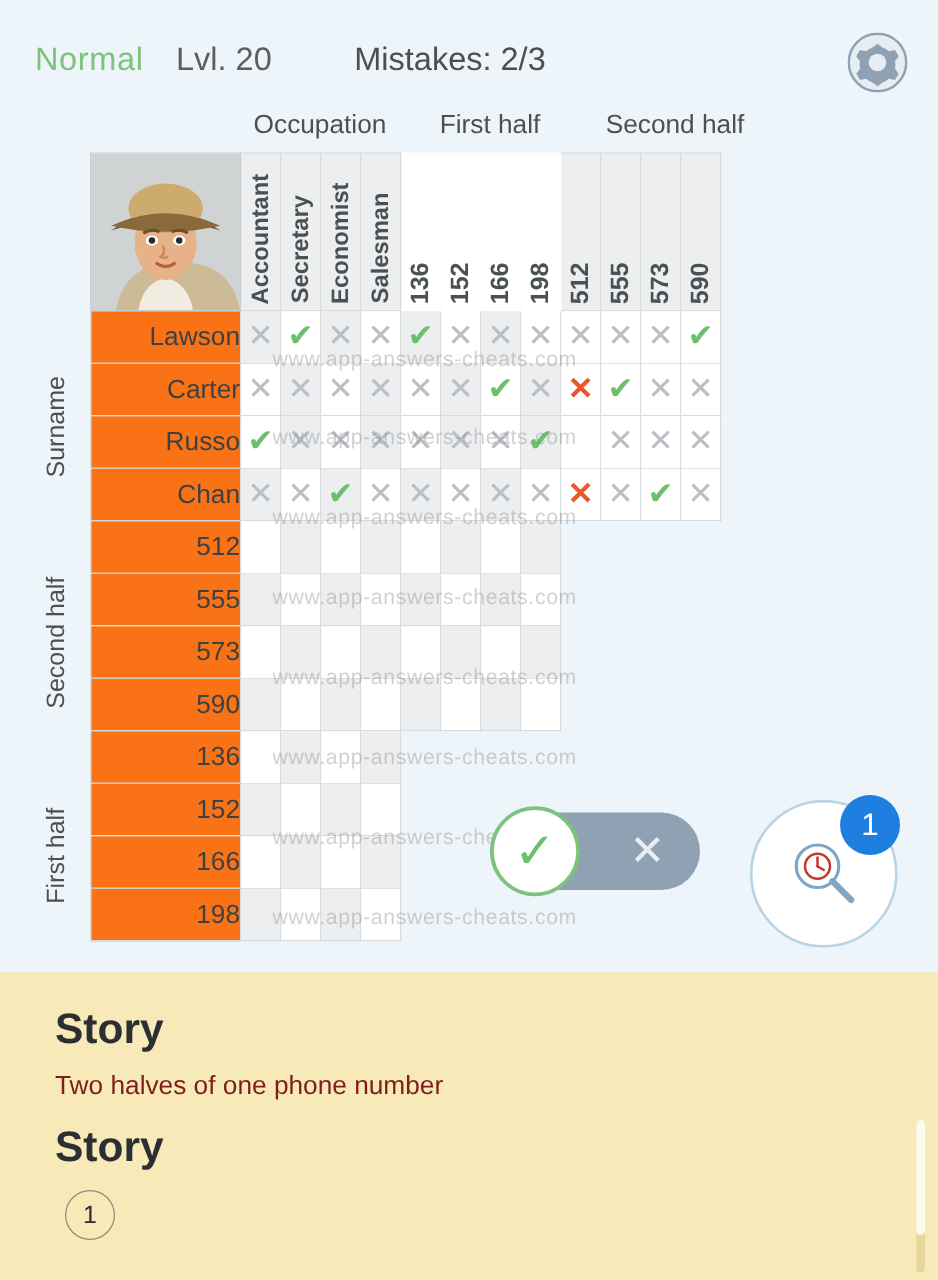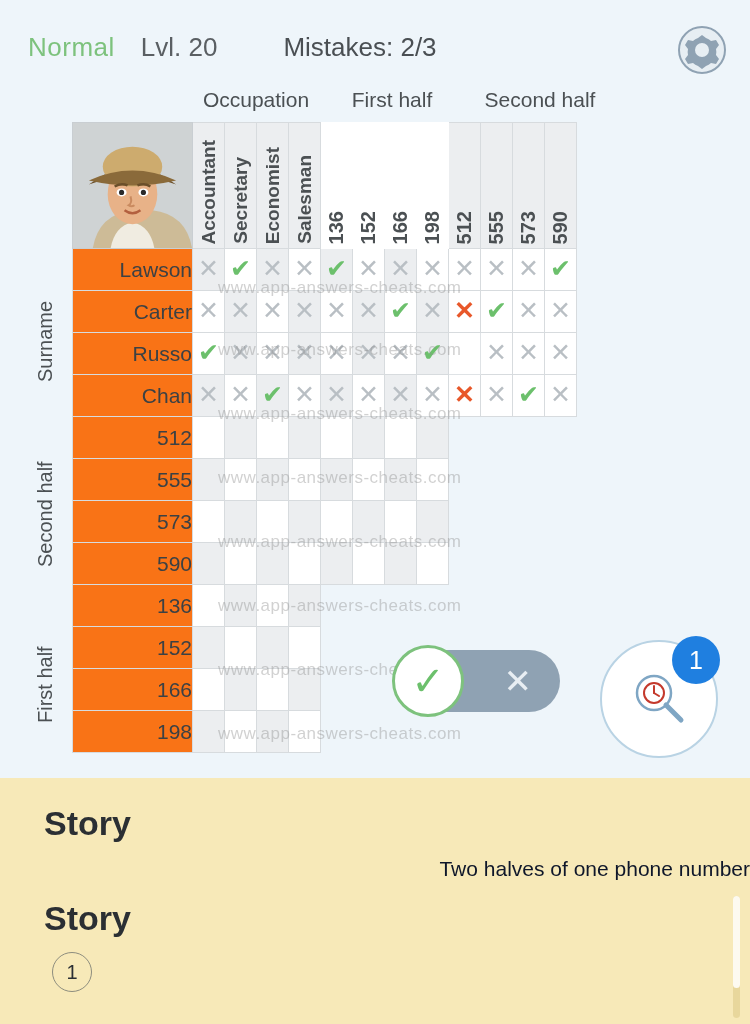--- a/index.html
+++ b/index.html
@@ -95,21 +95,21 @@
     position:absolute; right:-4px; top:-6px; width:48px; height:48px;
     border-radius:50%; background:#1f7fe0; color:#fff; font-size:25px;
     display:flex; align-items:center; justify-content:center;
   }
   
   .story {
     position:absolute; left:0; top:778px; width:750px; height:246px;
     background:#f7e9b8;
   }
   .story h2 { margin:26px 0 0 44px; font-size:34px; color:#2b2f33; font-weight:bold; }
-  .story p  { margin:14px 0 0 44px; font-size:21px; color:#0f172a;text-align:right; }
+  .story p  { margin:14px 0 0 44px; font-size:21px; color:#7f1d1d; }
   .story h3 { margin:18px 0 0 44px; font-size:34px; color:#2b2f33; font-weight:bold; }
   .clue { display:flex; align-items:flex-start; margin:14px 0 0 52px; }
   .clue .num {
     width:40px; height:40px; border-radius:50%; border:1px solid #8d8d7e;
     display:flex; align-items:center; justify-content:center;
     font-size:20px; color:#2b2f33; flex:none;
   }
   .clue .txt { margin-left:18px; font-size:21px; color:#2b2f33; line-height:1.35; max-width:560px; }
   .scroll-track {
     position:absolute; right:10px; top:118px; width:7px; height:122px;

